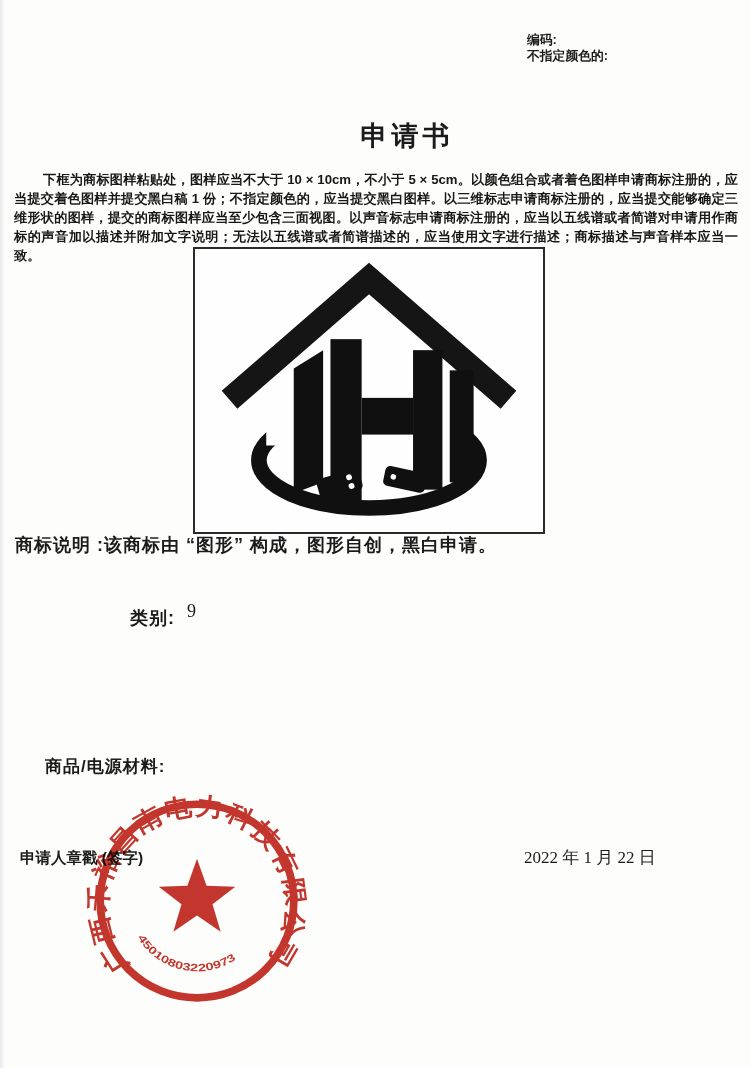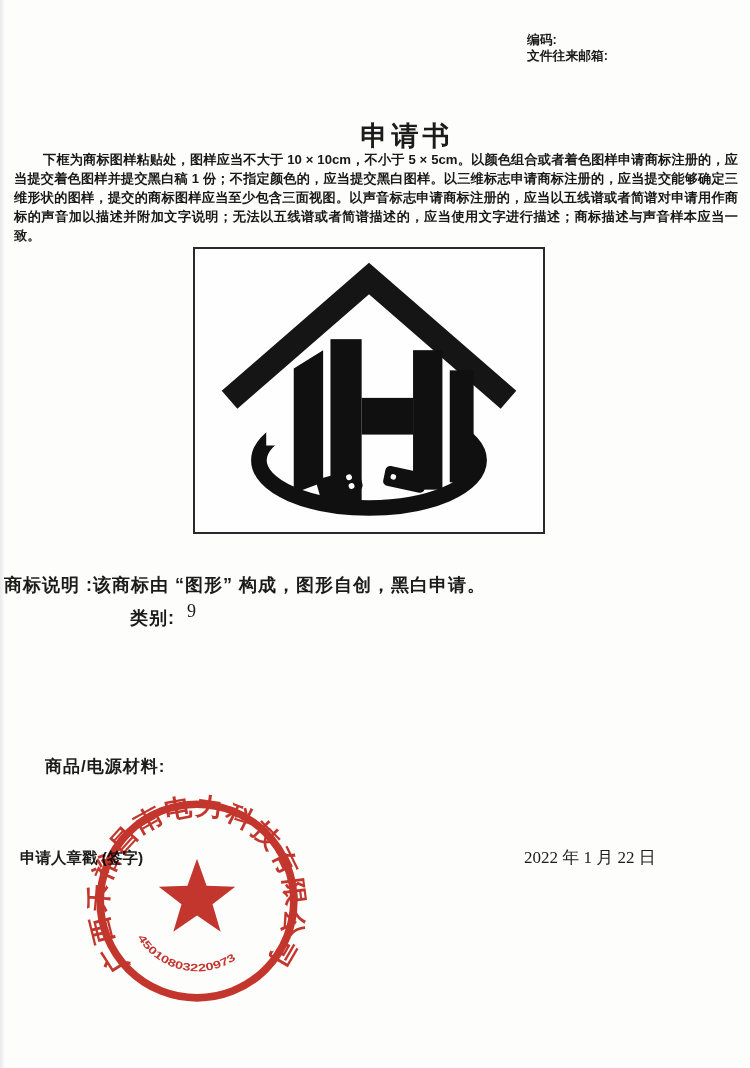--- a/index.html
+++ b/index.html
@@ -7,38 +7,38 @@
     width:750px;height:1068px;position:relative;overflow:hidden;
     background:#fdfdfc;
     font-family:"Liberation Sans","DejaVu Sans",sans-serif;
     color:#1b1b1b;
     -webkit-font-smoothing:antialiased;
   }
   .page{position:absolute;inset:0;background:linear-gradient(90deg,#e9e9ec 0,#fdfdfc 5px);}
   .abs{position:absolute;}
   .b{font-weight:bold;}
   .para{font-size:13.2px;line-height:19px;text-align:justify;color:#181818;}
-  .indent{text-indent:2.2em;}
+  .indent{text-indent:2.2em;margin-top:20px;}
   .hdr{font-size:12.8px;line-height:16px;text-align:left;}
   .title{font-size:27px;letter-spacing:4px;padding-left:32px;}
   .desc{font-size:18px;letter-spacing:1px;}
   .serif{font-family:"Liberation Serif","DejaVu Serif",serif;}
   .goods{font-size:17.5px;line-height:29px;text-align:justify;letter-spacing:0.5px;}
   .note{font-size:13.2px;line-height:21px;text-align:justify;}
   .tm-box{border:2px solid #2a2a2a;background:#fefefe;display:flex;align-items:center;justify-content:center;}
   .seal{mix-blend-mode:multiply;opacity:0.92;}
 </style>
 </head>
 <body>
 
 <div class="page">
 
   <div class="abs hdr b" style="left:517px;top:32px;margin-left:10px;">
     <div>编码:</div>
-    <div>文件往来邮箱:</div>
+    <div>不指定颜色的:</div>
   </div>
 
 
   <div class="abs title b" style="left:0;top:118px;width:750px;text-align:center;">申请书</div>
 
   <div class="abs para b indent" style="left:14px;top:150px;width:724px;">下框为商标图样粘贴处，图样应当不大于 10 × 10cm，不小于 5 × 5cm。以颜色组合或者着色图样申请商标注册的，应当提交着色图样并提交黑白稿 1 份；不指定颜色的，应当提交黑白图样。以三维标志申请商标注册的，应当提交能够确定三维形状的图样，提交的商标图样应当至少包含三面视图。以声音标志申请商标注册的，应当以五线谱或者简谱对申请用作商标的声音加以描述并附加文字说明；无法以五线谱或者简谱描述的，应当使用文字进行描述；商标描述与声音样本应当一致。</div>
 
   <div class="abs tm-box" style="left:193px;top:247px;width:348px;height:283px;">
     <svg width="312" height="262" viewBox="0 0 340 285">
 
@@ -64,21 +64,21 @@
         <circle cx="150" cy="249" r="3.2" fill="#fefefe"></circle>
       </g>
 
       <g transform="rotate(12 210 240)">
         <rect x="186" y="228" width="46" height="22" rx="5" fill="#101010"></rect>
         <circle cx="196" cy="239" r="3" fill="#fefefe"></circle>
       </g>
     </svg>
   </div>
 
-  <div class="abs desc b" style="left:4px;top:533px;width:700px;margin-top:40px;">
+  <div class="abs desc b" style="left:15px;top:533px;width:700px;">
     <span>商标说明 :</span><span>该商标由 “图形” 构成，图形自创，黑白申请。</span>
   </div>
 
   <div class="abs desc b" style="left:130px;top:606px;">类别:</div>
   <div class="abs serif" style="left:187px;top:601px;font-size:18px;">9</div>
 
   <div class="abs desc b" style="left:45px;top:755px;font-size:17px;">商品/电源材料:</div>
 
   <div class="abs b" style="left:20px;top:848px;font-size:15.5px;">申请人章戳 (签字)</div>
   <div class="abs serif" style="left:524px;top:846px;font-size:17px;text-align:right;">2022 年 1 月 22 日</div>

